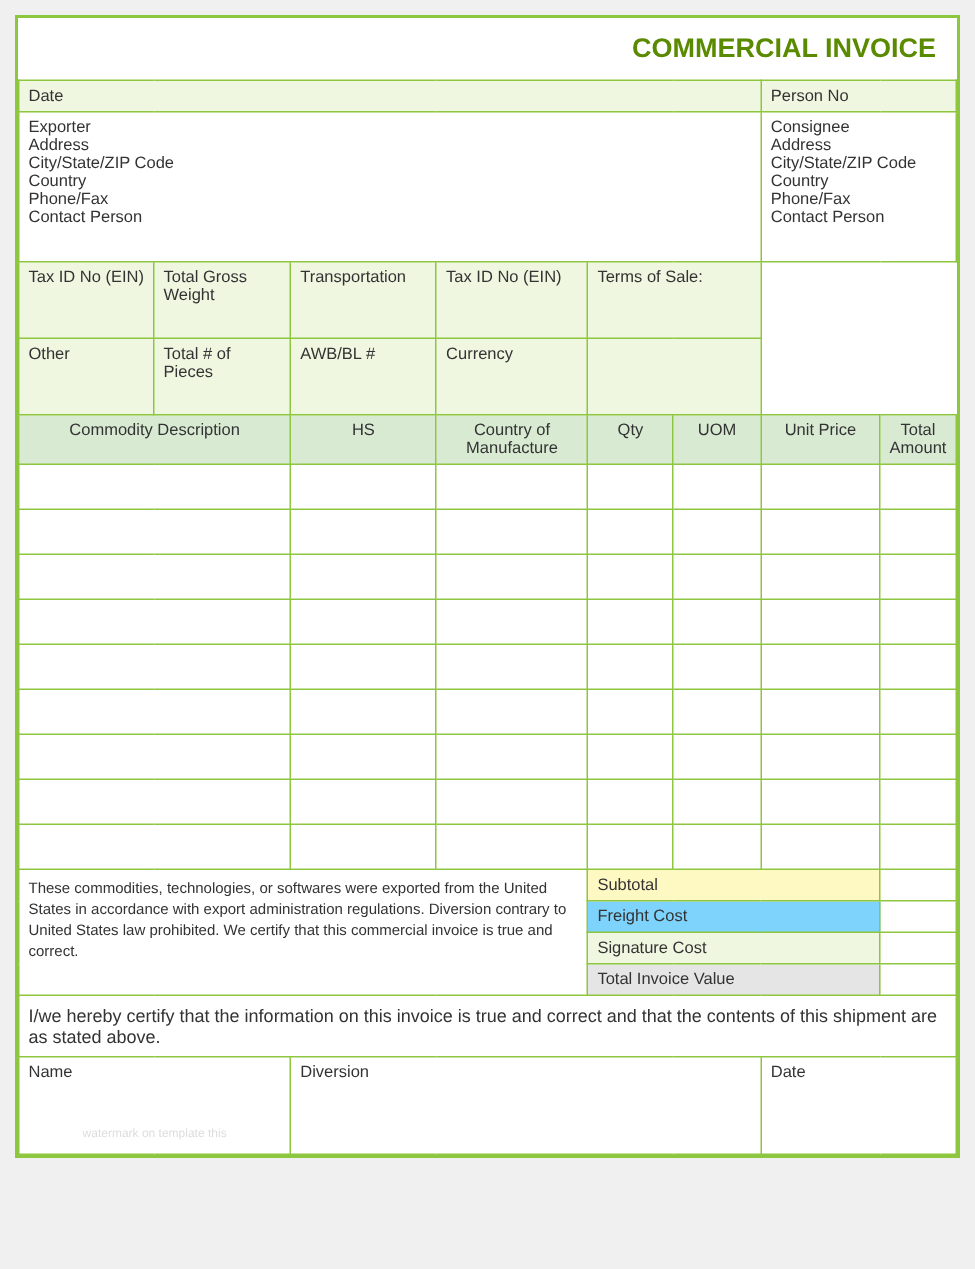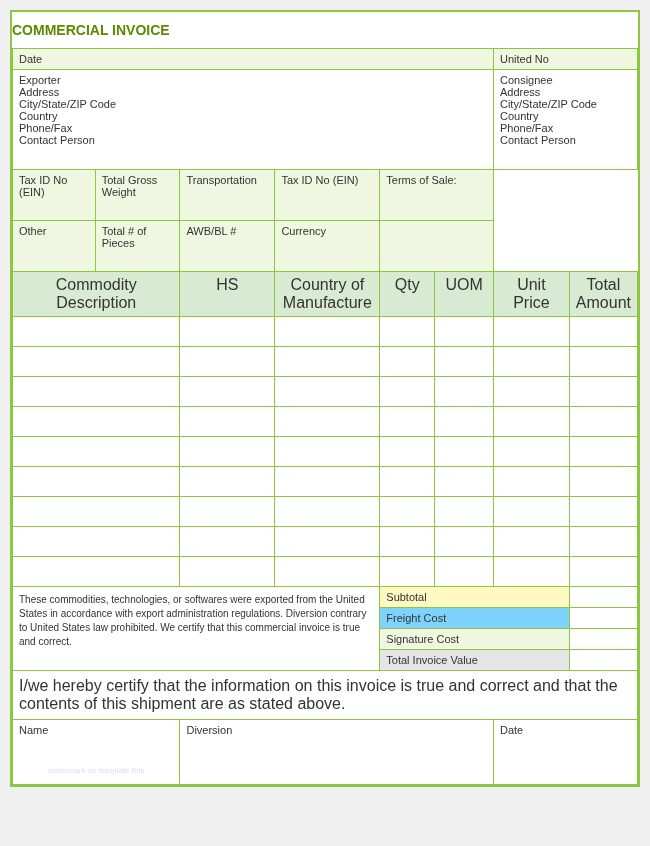--- a/index.html
+++ b/index.html
@@ -12,60 +12,60 @@
       font-family: Arial, sans-serif;
       font-size: 11px;
     }
     .page {
       width: 630px;
       background: #fff;
       border: 2px solid #8dc63f;
       padding: 0;
     }
     .invoice-title {
-      text-align: left;
+      text-align: right;
       color: #5a8a00;
-      font-size: 14px;
+      font-size: 18px;
       font-weight: bold;
-      padding: 10px 0;
+      padding: 10px 14px;
       background: #fff;
     }
     table {
       width: 100%;
       border-collapse: collapse;
     }
     td, th {
       border: 1px solid #8dc63f;
       padding: 4px 6px;
       vertical-align: top;
       color: #333;
     }
     .header-bg {
       background-color: #f0f7e0;
     }
     .col-header {
       background-color: #d9ead3;
       text-align: center;
       font-weight: normal;
-      font-size: 16px;
+      font-size: 11px;
     }
     .disclaimer-text {
       font-size: 10px;
       line-height: 1.4;
     }
     .summary-label {
       background-color: #f0f7e0;
       font-size: 11px;
     }
     .signature-row td {
       height: 60px;
       vertical-align: top;
     }
     .certification-row td {
-      font-size: 16px;
+      font-size: 12px;
       padding: 6px;
     }
     .watermark {
       font-size: 9px;
       color: #ccc;
       text-align: center;
     }
   </style>
 </head>
 <body>
@@ -74,21 +74,21 @@
   <div class="invoice-title">COMMERCIAL INVOICE</div>
 
   <table>
 
     <tbody>
         <tr class="header-bg">
       <td colspan="6" style="width:50%">
         <span>Date</span>
       </td>
       <td colspan="6">
-        <span>United No</span>
+        <span>Person No</span>
       </td>
     </tr>
 
     <tr>
       <td colspan="6" style="height:100px; vertical-align:top; width:50%">
         <div>Exporter</div>
         <div>Address</div>
         <div>City/State/ZIP Code</div>
         <div>Country</div>
         <div>Phone/Fax</div>

